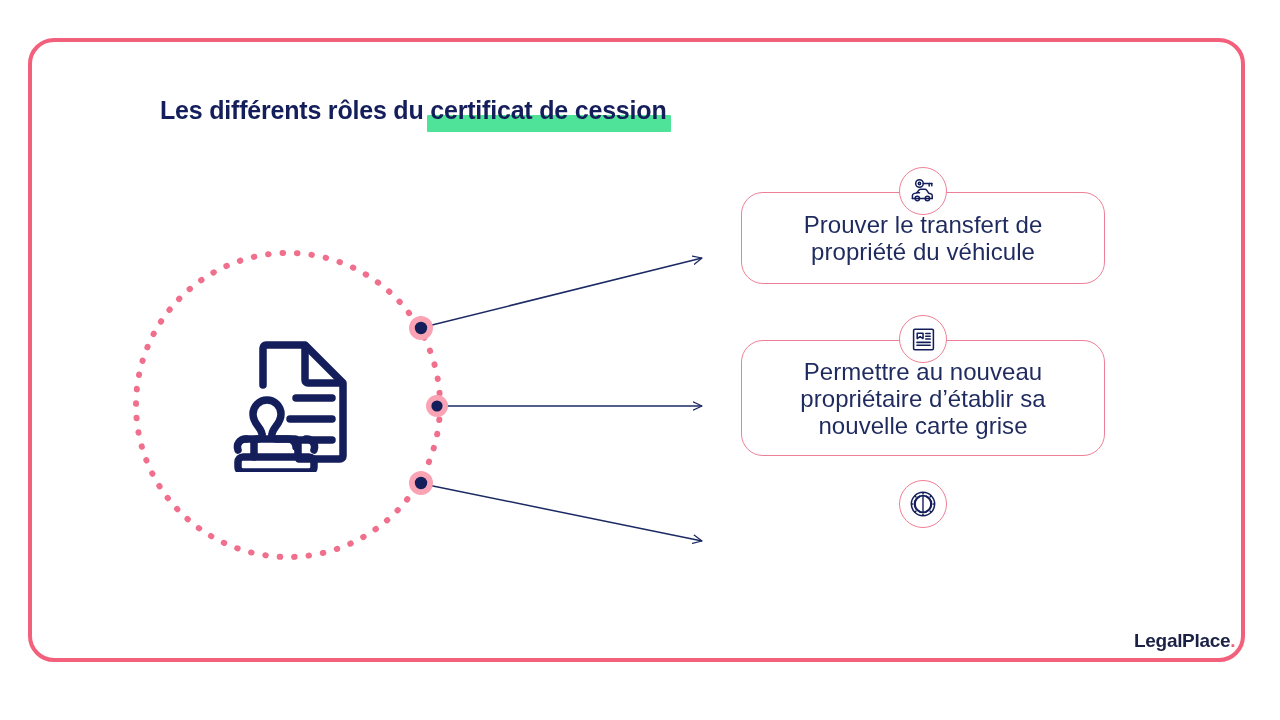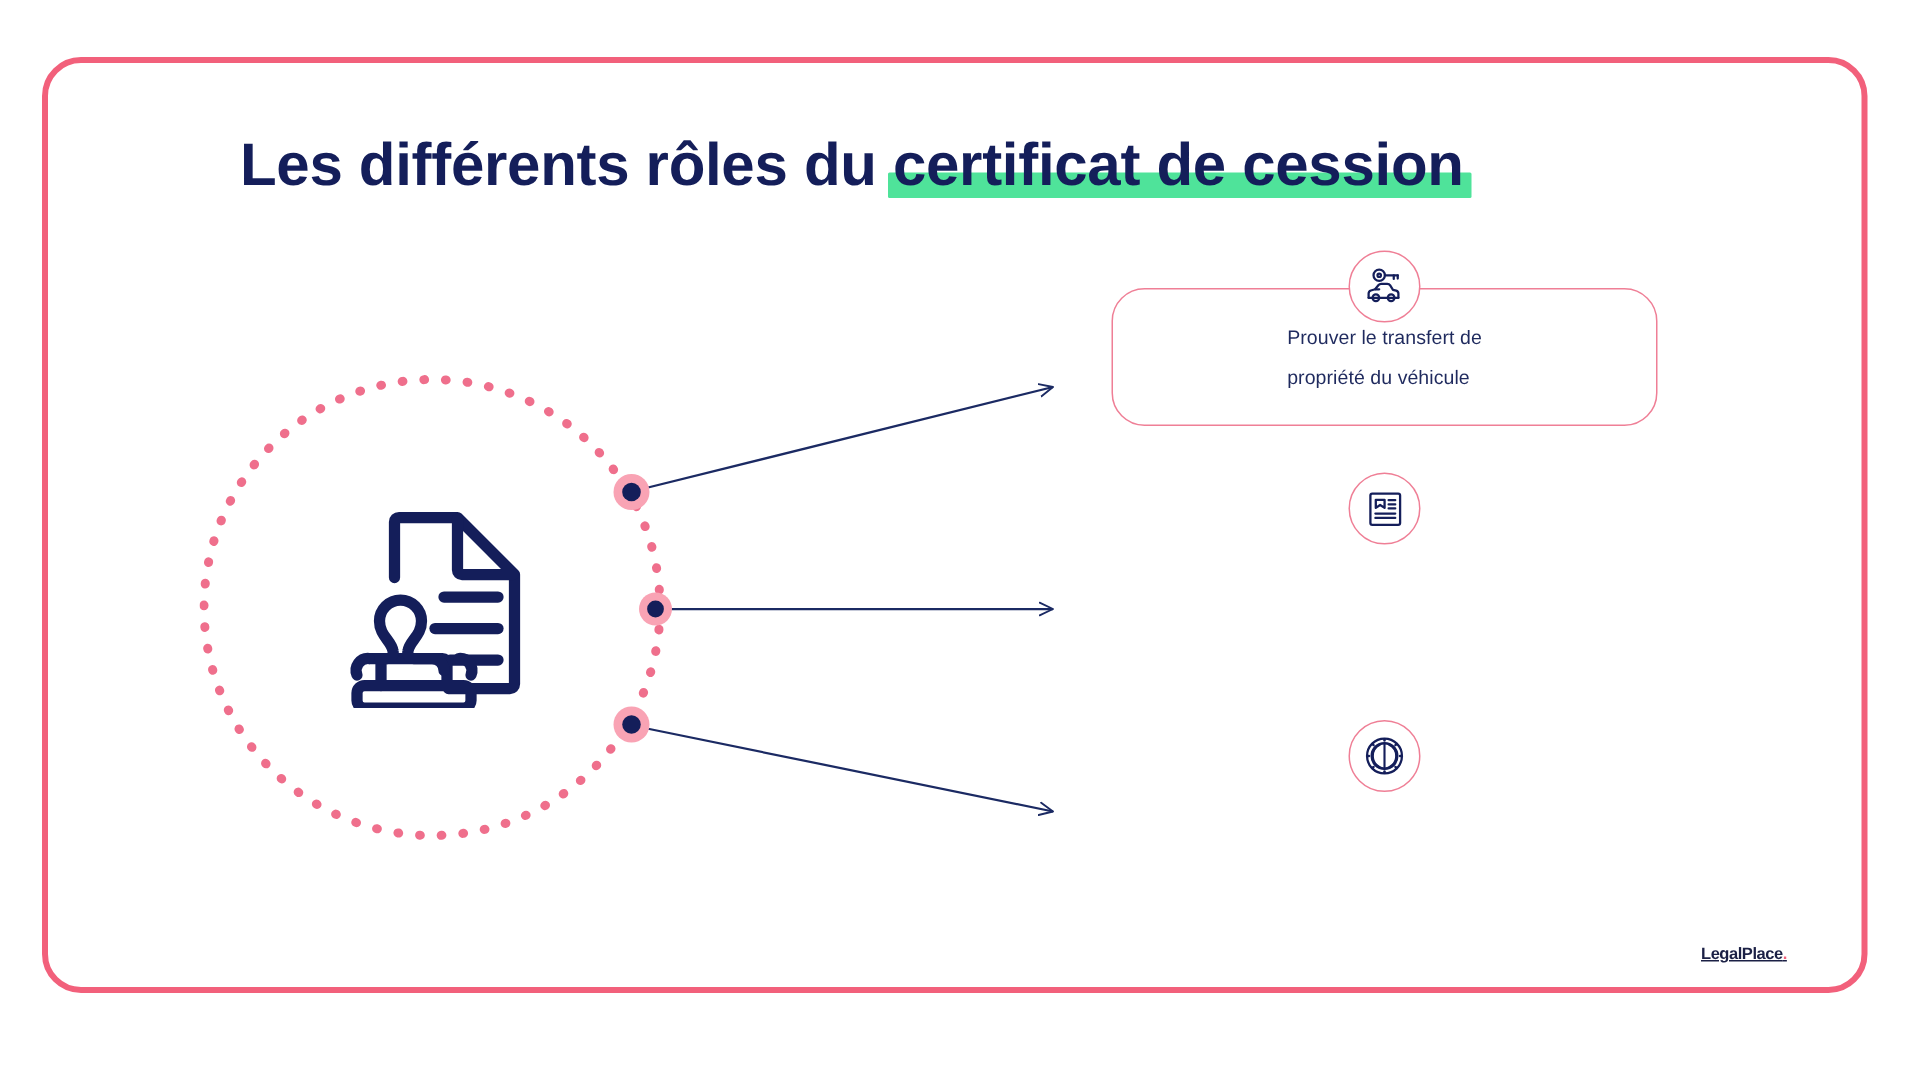--- a/index.html
+++ b/index.html
@@ -33,21 +33,21 @@
   }
   
   #title-wrap {
     position: absolute;
     left: 160px;
     top: 86px;
     width: 1000px;
     height: 52px;
   }
   #title {
-    font-size: 40px;
+    font-size: 25px;
     font-weight: bold;
     color: #141e5a;
     letter-spacing: -0.2px;
     white-space: nowrap;
     line-height: 48px;
     margin: 0;
   }
   .hl {
     position: relative;
     display: inline-block;
@@ -96,24 +96,24 @@
     position: absolute;
     border: 1.6px solid #ef7f96;
     border-radius: 22px;
     background: #ffffff;
     box-sizing: border-box;
     display: flex;
     align-items: center;
     justify-content: center;
   }
   .card-text {
-    font-size: 13px;
+    font-size: 24px;
     line-height: 27px;
     color: #1f2a5e;
-    text-align: left;
+    text-align: center;
     white-space: pre-line;
     padding: 0 16px;
     letter-spacing: 0.05px;
   }
   #card1 { left: 741px; top: 192px; width: 364px; height: 92px; }
   #card2 { left: 741px; top: 340px; width: 364px; height: 116px; }
   #card3 { left: 741px; top: 505px; width: 364px; height: 92px; }
 
   
   .badge {
@@ -131,25 +131,24 @@
   }
   #badge1 { left: 899px; top: 167px; }
   #badge2 { left: 899px; top: 315px; }
   #badge3 { left: 899px; top: 480px; }
 
   
   #logo {
     position: absolute;
     left: 1134px;
     top: 630px;
-    font-size: 11px;
+    font-size: 19px;
     font-weight: bold;
     color: #1b2045;
     letter-spacing: -0.3px;
-    text-decoration: underline;
   }
   #logo .dot { color: #f2607b; }
 </style>
 </head>
 <body>
 
 <div id="slide">
 
   <div id="frame"></div>
 
@@ -224,20 +223,25 @@
 
         <path d="M5 25.5 V22.3 c0 -1.1 0.6 -2 1.7 -2.3 l3.2 -0.9 2.6 -3.2 c0.5 -0.6 1.2 -0.9 2 -0.9 h4.6 c0.9 0 1.7 0.4 2.2 1.2 l2.1 3.3 2.4 0.6 c1 0.3 1.7 1.2 1.7 2.2 V25.5"></path>
         <path d="M10 19.1 L13 19.1"></path>
         <path d="M5 25.5 H27.5"></path>
         <circle cx="10.5" cy="25.5" r="2.5"></circle>
         <circle cx="22" cy="25.5" r="2.5"></circle>
       </g>
     </svg>
   </div>
 
+  <div class="card" id="card2">
+    <div class="card-text">Permettre au nouveau
+propriétaire d’établir  sa
+nouvelle carte grise</div>
+  </div>
   <div class="badge" id="badge2">
     <svg width="27" height="27" viewBox="0 0 30 30">
       <g fill="none" stroke="#141e5a" stroke-width="1.7" stroke-linejoin="round" stroke-linecap="round">
         <rect x="4" y="3.5" width="22" height="23" rx="1.4"></rect>
         <path d="M8 8 H14.5 V14 L11.2 11.8 L8 14 Z"></path>
         <path d="M17.5 8.3 H22.4"></path>
         <path d="M17.5 11.4 H22.4"></path>
         <path d="M17.5 14.4 H22.4"></path>
         <path d="M7.7 18.2 H22.4"></path>
         <path d="M7.7 21.4 H22.4"></path>

